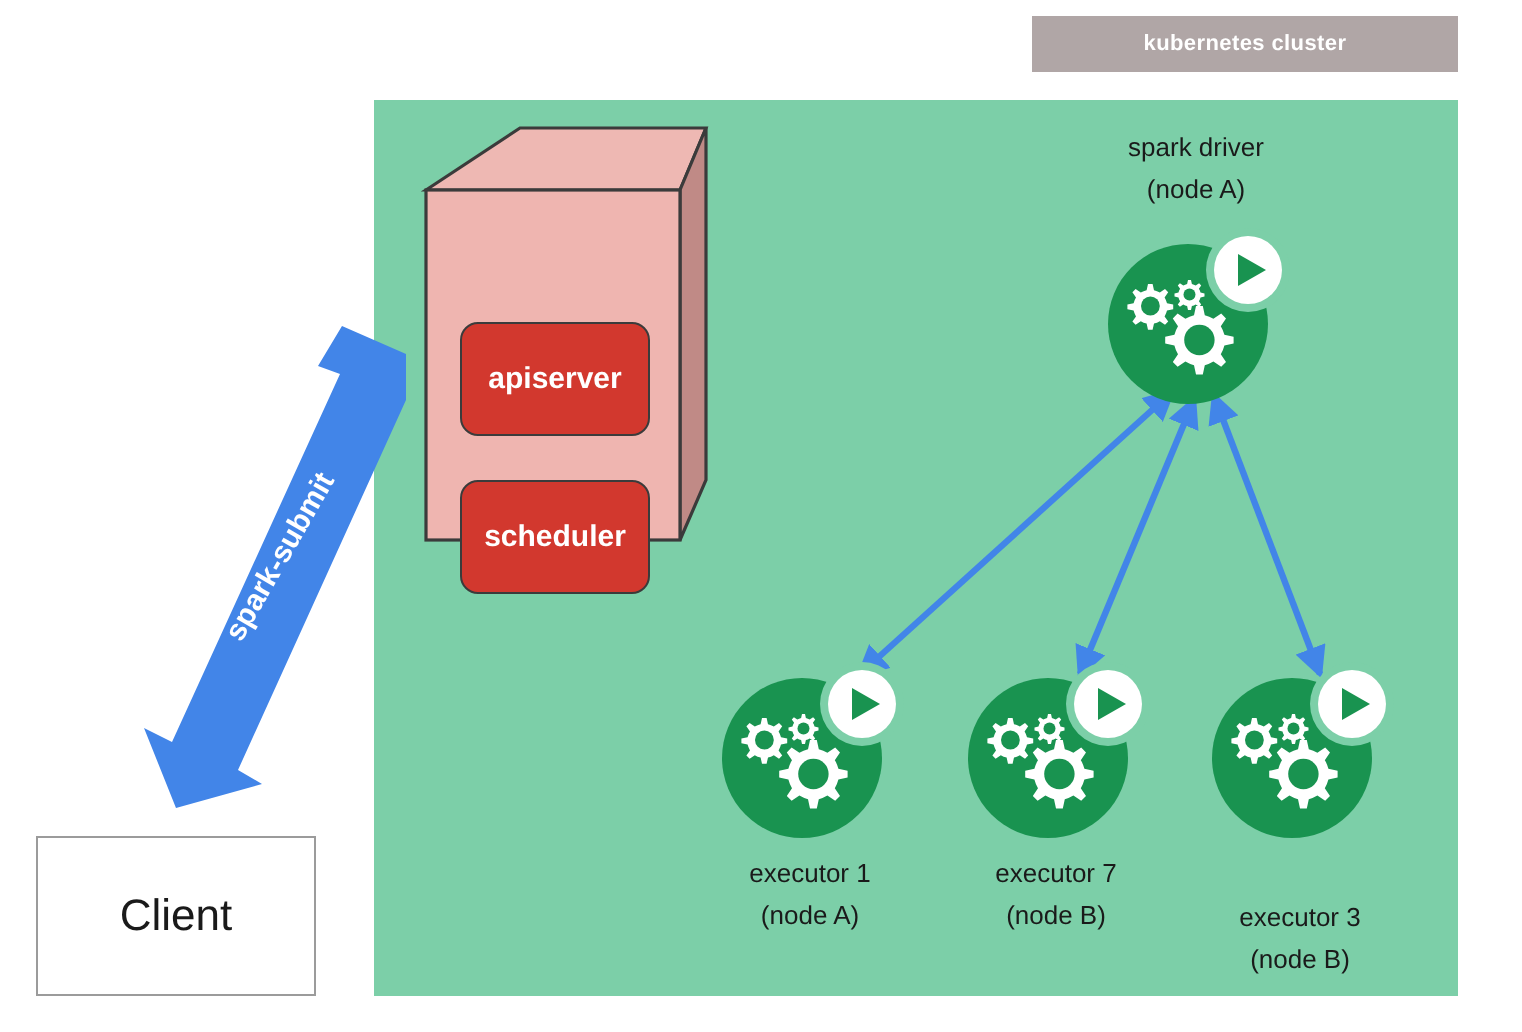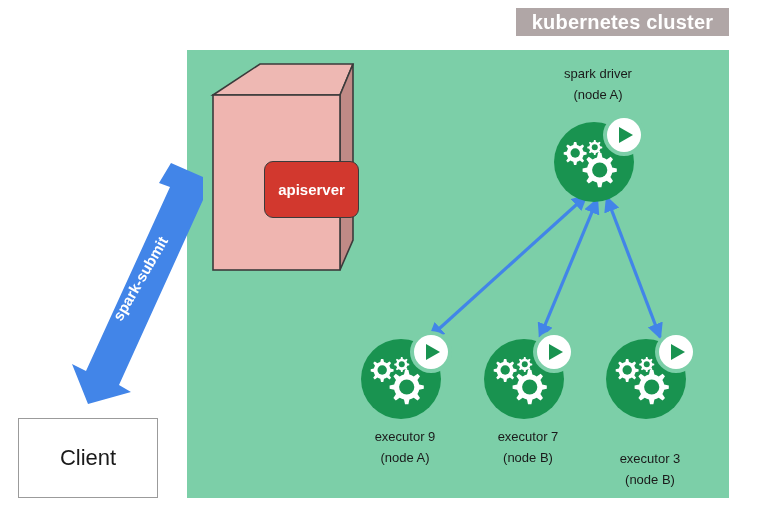--- a/index.html
+++ b/index.html
@@ -20,21 +20,21 @@
     background:#7ccfa8;
   }
 
   
   .cluster-badge{
     position:absolute;
     left:516px;top:8px;width:213px;height:28px;
     background:#b0a6a6;
     color:#ffffff;
     font-weight:bold;
-    font-size:20px;
+    font-size:11px;
     letter-spacing:.2px;
     display:flex;align-items:center;justify-content:center;
     box-sizing:border-box;
   }
 
   
   .box3d{position:absolute;left:205px;top:62px;width:150px;height:215px;}
   .box3d svg{display:block;}
   .box-front{
     position:absolute;left:8px;top:33px;width:127px;height:175px;
@@ -44,21 +44,21 @@
     position:absolute;
     left:17px;width:95px;height:57px;
     background:#d2382e;
     border:1.5px solid #3b3b3b;
     border-radius:9px;
     color:#ffffff;
     font-weight:bold;font-size:15px;
     display:flex;align-items:center;justify-content:center;
     box-sizing:border-box;
   }
-  .svc-apiserver{top:66px;margin-left:34px;}
+  .svc-apiserver{top:66px;}
   .svc-scheduler{top:145px;}
 
   
   .client-box{
     position:absolute;left:18px;top:418px;width:140px;height:80px;
     background:#ffffff;border:1px solid #9b9b9b;
     display:flex;align-items:center;justify-content:center;
     color:#1a1a1a;font-size:22px;
     box-sizing:border-box;
   }
@@ -138,20 +138,23 @@
       <polygon points="8,33 55,2 148,2 135,33" fill="#eeb8b3" stroke="#3b3b3b" stroke-width="1.6"></polygon>
 
       <polygon points="135,33 148,2 148,178 135,208" fill="#c08a86" stroke="#3b3b3b" stroke-width="1.6"></polygon>
 
       <rect x="8" y="33" width="127" height="175" fill="#efb5b0" stroke="#3b3b3b" stroke-width="1.6"></rect>
     </svg>
     <div class="box-front">
       <div class="svc svc-apiserver">
         <span>apiserver</span>
       </div>
+      <div class="svc svc-scheduler">
+        <span>scheduler</span>
+      </div>
     </div>
   </div>
 
   <div class="client-box">
     <span>Client</span>
   </div>
 
   <div class="node-label lbl-driver">
     <span>spark driver</span>
     <span class="l2">(node A)</span>
@@ -194,21 +197,21 @@
         <path d="M24,32 l2.3,0 l0.7,3.1 a10,10 0 0 1 2.9,1.2 l2.6,-1.8 l1.6,1.6 l-1.8,2.6 a10,10 0 0 1 1.2,2.9 l3.1,0.7 l0,2.3 l-3.1,0.7 a10,10 0 0 1 -1.2,2.9 l1.8,2.6 l-1.6,1.6 l-2.6,-1.8 a10,10 0 0 1 -2.9,1.2 l-0.7,3.1 l-2.3,0 l-0.7,-3.1 a10,10 0 0 1 -2.9,-1.2 l-2.6,1.8 l-1.6,-1.6 l1.8,-2.6 a10,10 0 0 1 -1.2,-2.9 l-3.1,-0.7 l0,-2.3 l3.1,-0.7 a10,10 0 0 1 1.2,-2.9 l-1.8,-2.6 l1.6,-1.6 l2.6,1.8 a10,10 0 0 1 2.9,-1.2 z"></path>
         <circle cx="25.2" cy="43" r="4.7" fill="#199350"></circle>
       </g>
       <g fill="#ffffff">
         <path d="M44,30 l1.5,0 l0.45,2.0 a6.5,6.5 0 0 1 1.9,0.8 l1.7,-1.15 l1.05,1.05 l-1.15,1.7 a6.5,6.5 0 0 1 0.8,1.9 l2.0,0.45 l0,1.5 l-2.0,0.45 a6.5,6.5 0 0 1 -0.8,1.9 l1.15,1.7 l-1.05,1.05 l-1.7,-1.15 a6.5,6.5 0 0 1 -1.9,0.8 l-0.45,2.0 l-1.5,0 l-0.45,-2.0 a6.5,6.5 0 0 1 -1.9,-0.8 l-1.7,1.15 l-1.05,-1.05 l1.15,-1.7 a6.5,6.5 0 0 1 -0.8,-1.9 l-2.0,-0.45 l0,-1.5 l2.0,-0.45 a6.5,6.5 0 0 1 0.8,-1.9 l-1.15,-1.7 l1.05,-1.05 l1.7,1.15 a6.5,6.5 0 0 1 1.9,-0.8 z"></path>
         <circle cx="44.75" cy="37.2" r="3.0" fill="#199350"></circle>
       </g>
     </svg>
   </div>
   <div class="node-label lbl-ex1">
-    <span>executor 9</span>
+    <span>executor 1</span>
     <span class="l2">(node A)</span>
   </div>
 
   <div class="node-icon icon-ex2">
     <svg viewBox="0 0 96 96">
       <circle cx="44" cy="52" r="40" fill="#199350"></circle>
       <circle cx="74" cy="25" r="21" fill="#7ccfa8"></circle>
       <circle cx="74" cy="25" r="17" fill="#ffffff"></circle>
       <polygon points="69,17 83,25 69,33" fill="#199350"></polygon>
       <g fill="#ffffff">

